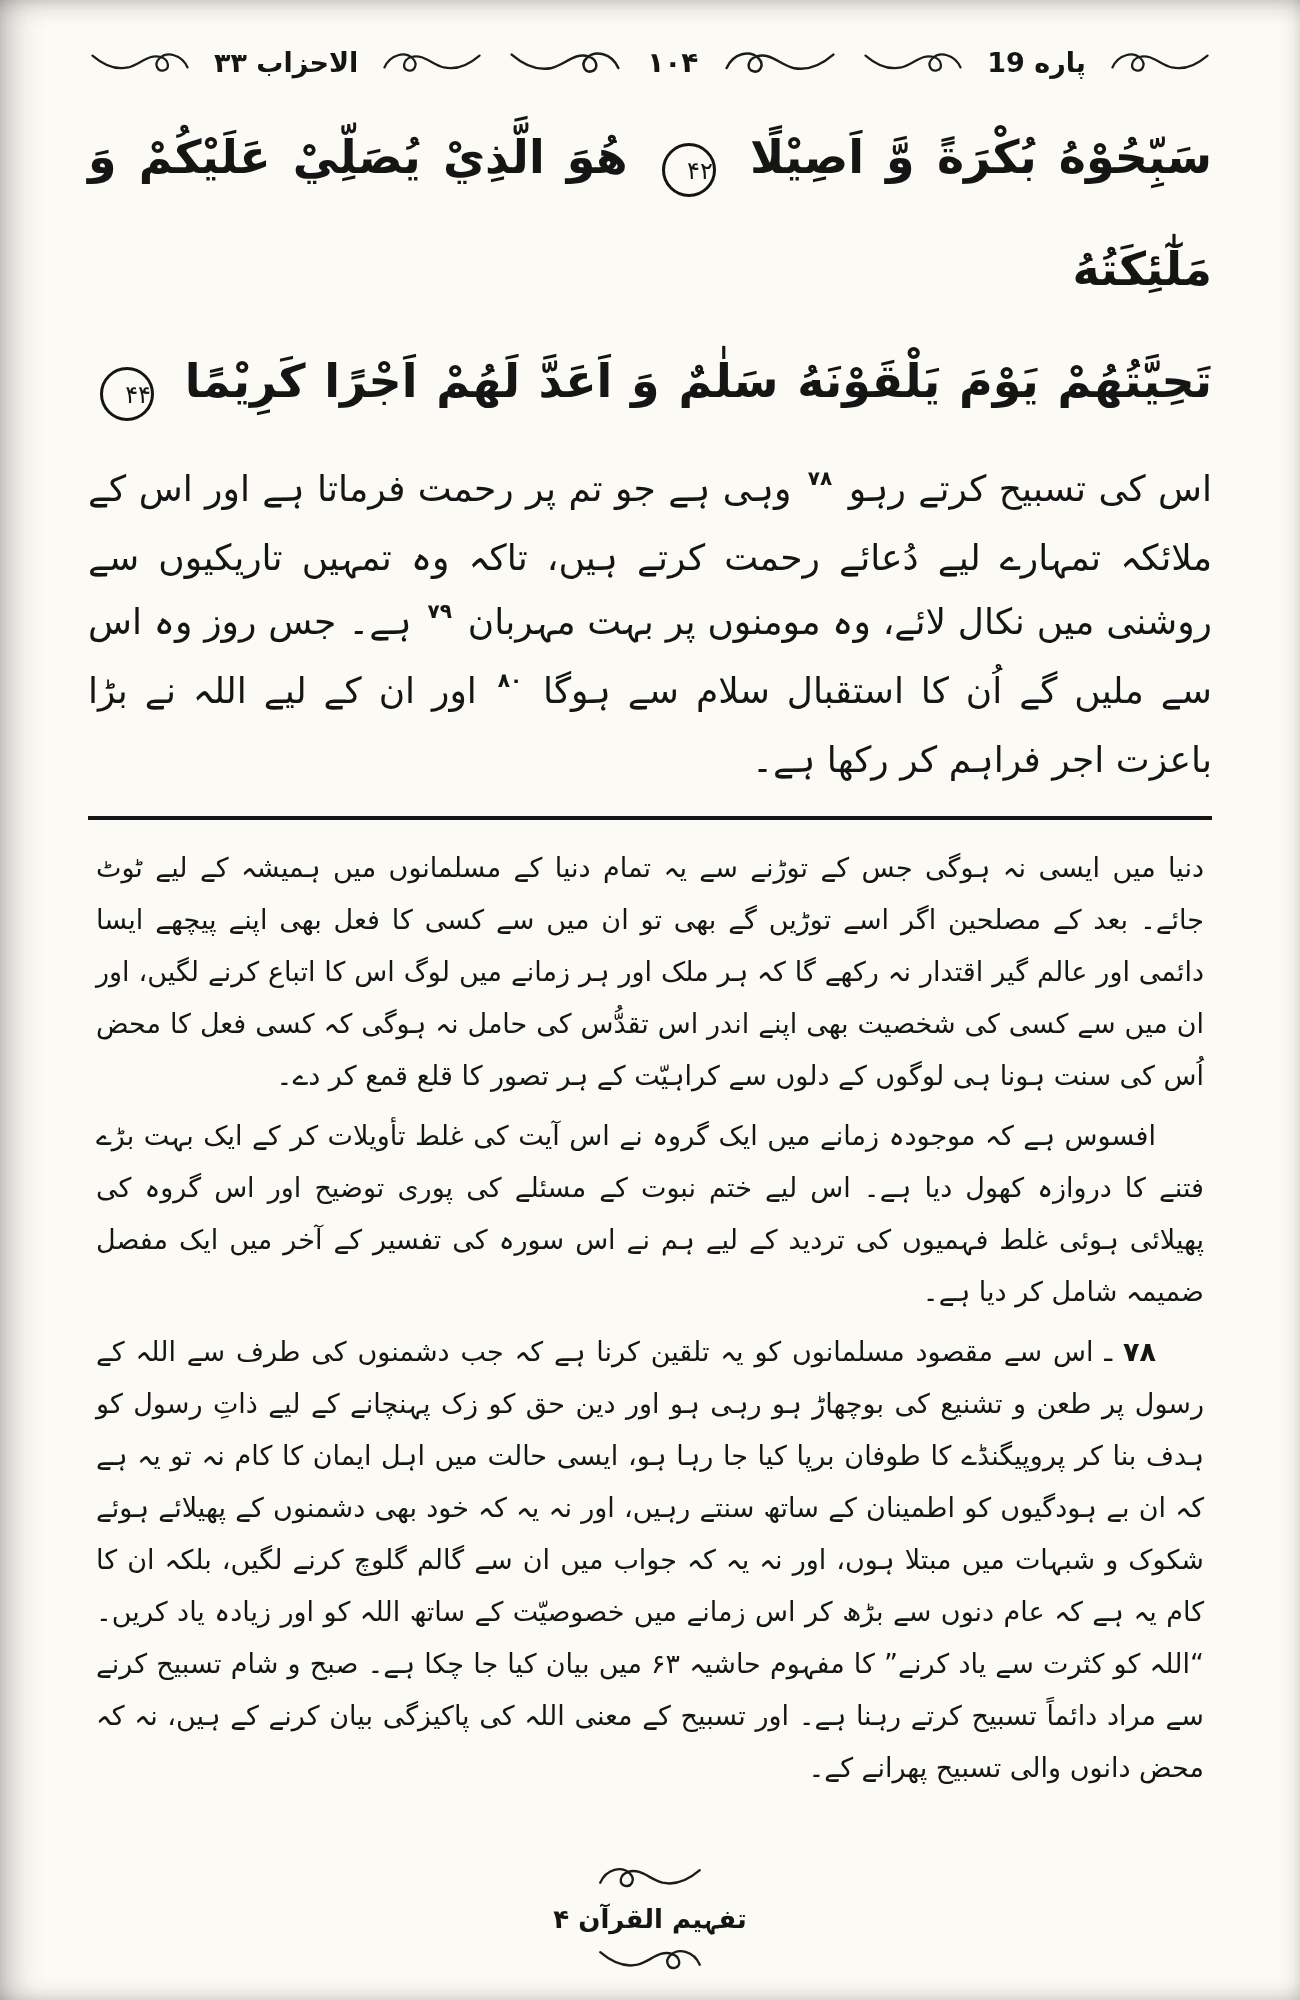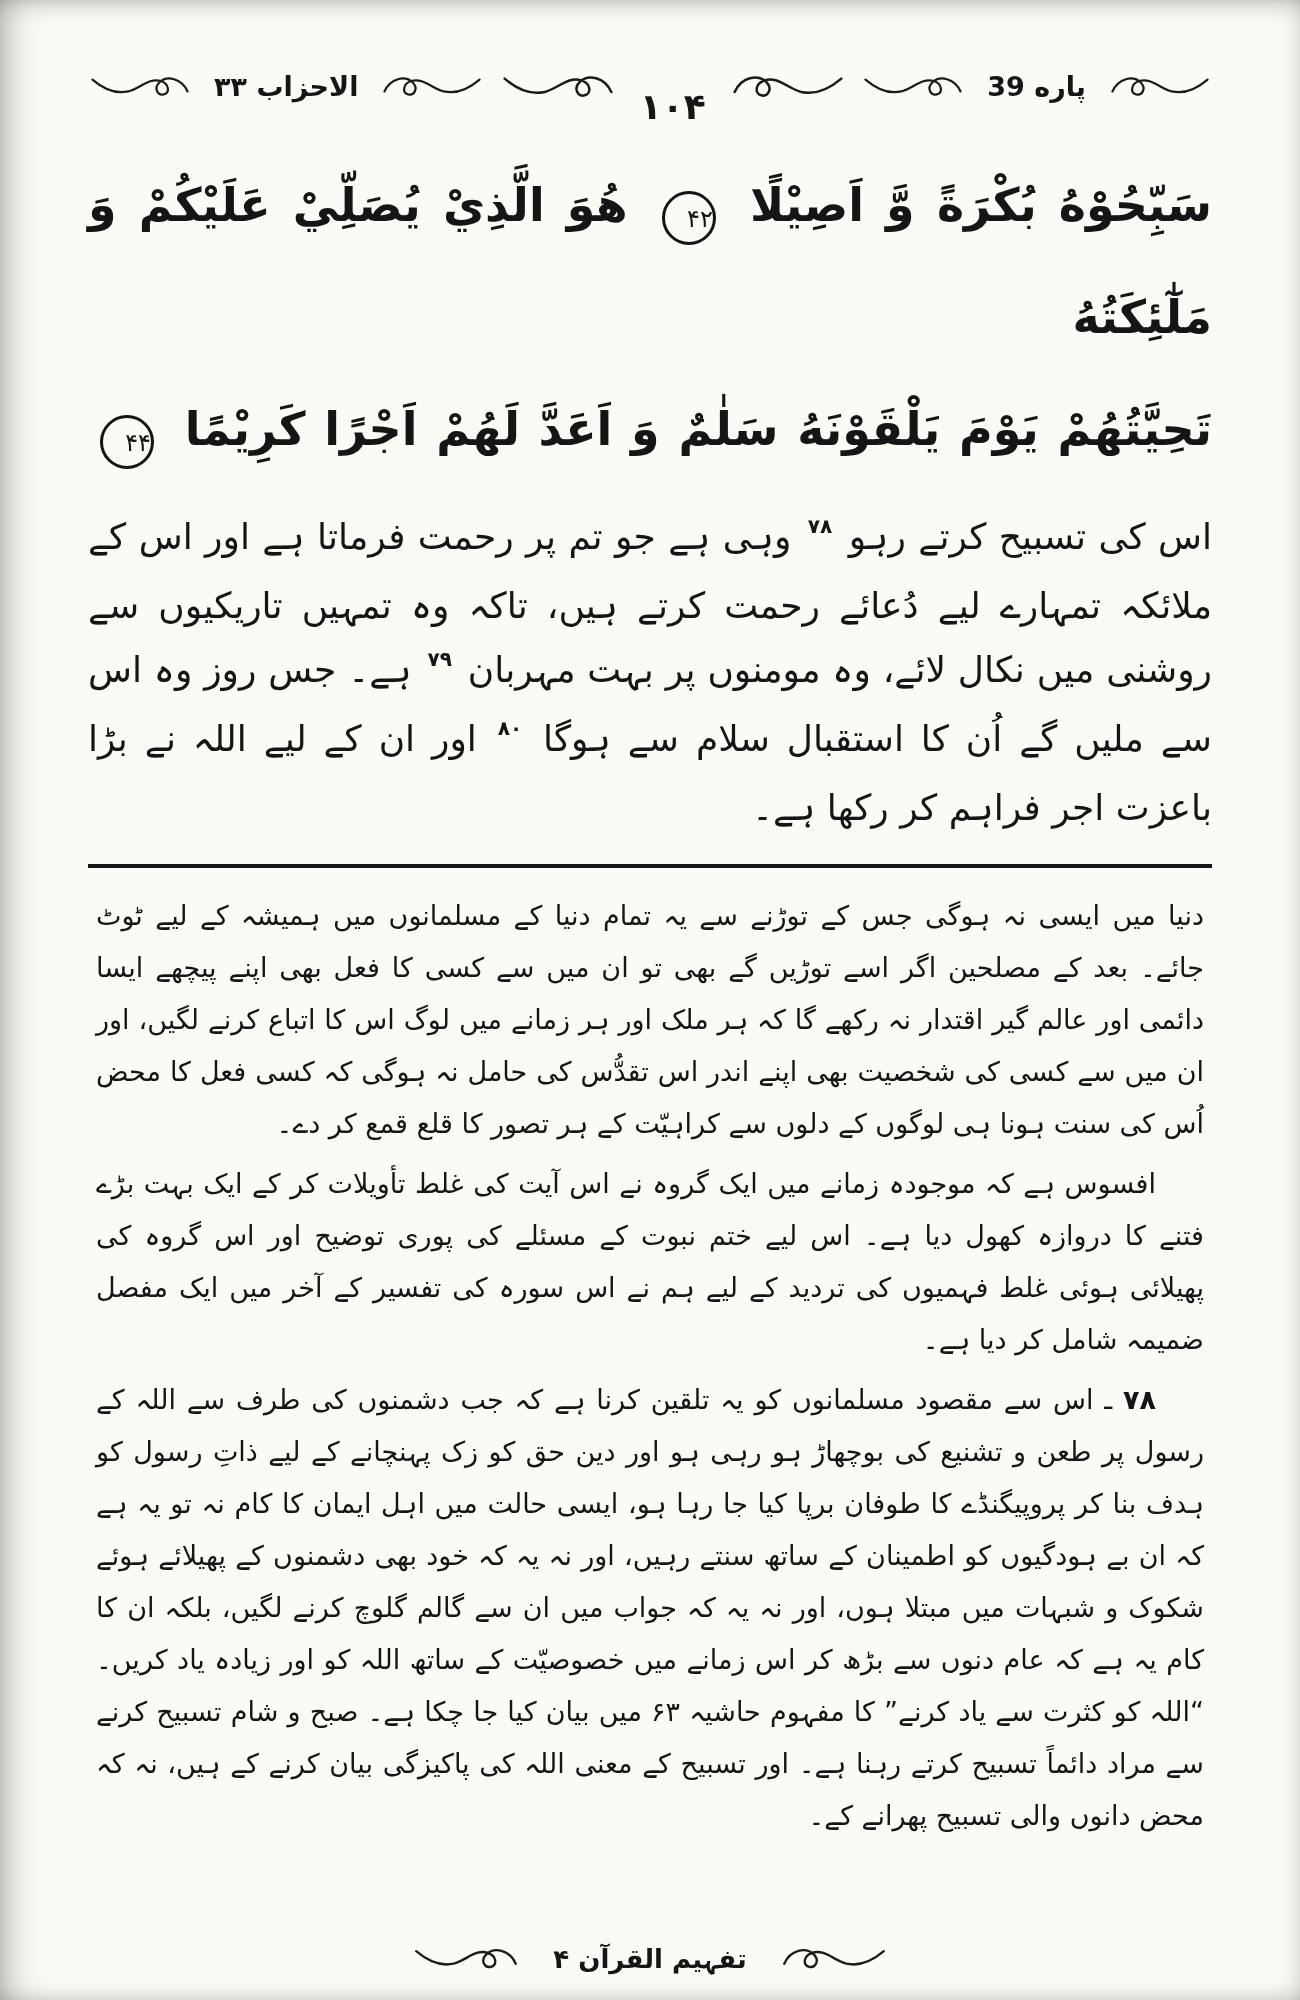--- a/index.html
+++ b/index.html
@@ -39,21 +39,21 @@
     justify-content: space-between;
     margin-bottom: 22px;
   }
   .header-group { display: flex; align-items: center; gap: 16px; }
   .header-label {
     font-size: 27px;
     font-weight: bold;
     white-space: nowrap;
     padding: 0 6px;
   }
-  .page-number { font-size: 36px; margin-top: 40px; }
+  .page-number { font-size: 28px; }
   .flourish { width: 104px; height: 30px; }
   .flourish.center { width: 120px; }
   .flourish path { stroke: #1b1b1b; stroke-width: 3; fill: none; stroke-linecap: round; }
   .flip { transform: scaleX(-1); }
 
   
   .quran-block { margin: 6px 0 20px; }
   .quran-line {
     font-size: 46px;
     font-weight: bold;
@@ -109,36 +109,37 @@
   .note-number { font-weight: bold; }
 
   
   .footer {
     position: absolute;
     bottom: 26px; left: 0; right: 0;
     display: flex;
     align-items: center;
     justify-content: center;
     gap: 12px;
+    flex-direction: column;
   }
   .footer-title { font-size: 26px; font-weight: bold; white-space: nowrap; }
   .footer .flourish { width: 150px; height: 28px; }
 </style>
 </head>
 <body>
 
 <div class="page">
   <div class="page-inner">
 
     <div class="header">
       <div class="header-group">
         <svg class="flourish" viewBox="0 0 140 36">
             <path d="M6 24 C14 6 34 2 44 12 C52 20 46 30 38 28 C30 26 30 14 42 10 C58 5 70 20 86 24 C104 28 120 20 134 8"></path>
           </svg>
-        <span class="header-label">پاره 39</span>
+        <span class="header-label">پاره 19</span>
         <svg class="flourish flip" viewBox="0 0 140 36">
             <path d="M6 24 C14 6 34 2 44 12 C52 20 46 30 38 28 C30 26 30 14 42 10 C58 5 70 20 86 24 C104 28 120 20 134 8"></path>
           </svg>
       </div>
       <div class="header-group">
         <svg class="flourish center" viewBox="0 0 140 36">
             <path d="M6 24 C14 6 34 2 44 12 C52 20 46 30 38 28 C30 26 30 14 42 10 C58 5 70 20 86 24 C104 28 120 20 134 8"></path>
           </svg>
         <span class="header-label page-number">۱۰۴</span>
         <svg class="flourish center flip" viewBox="0 0 140 36">

